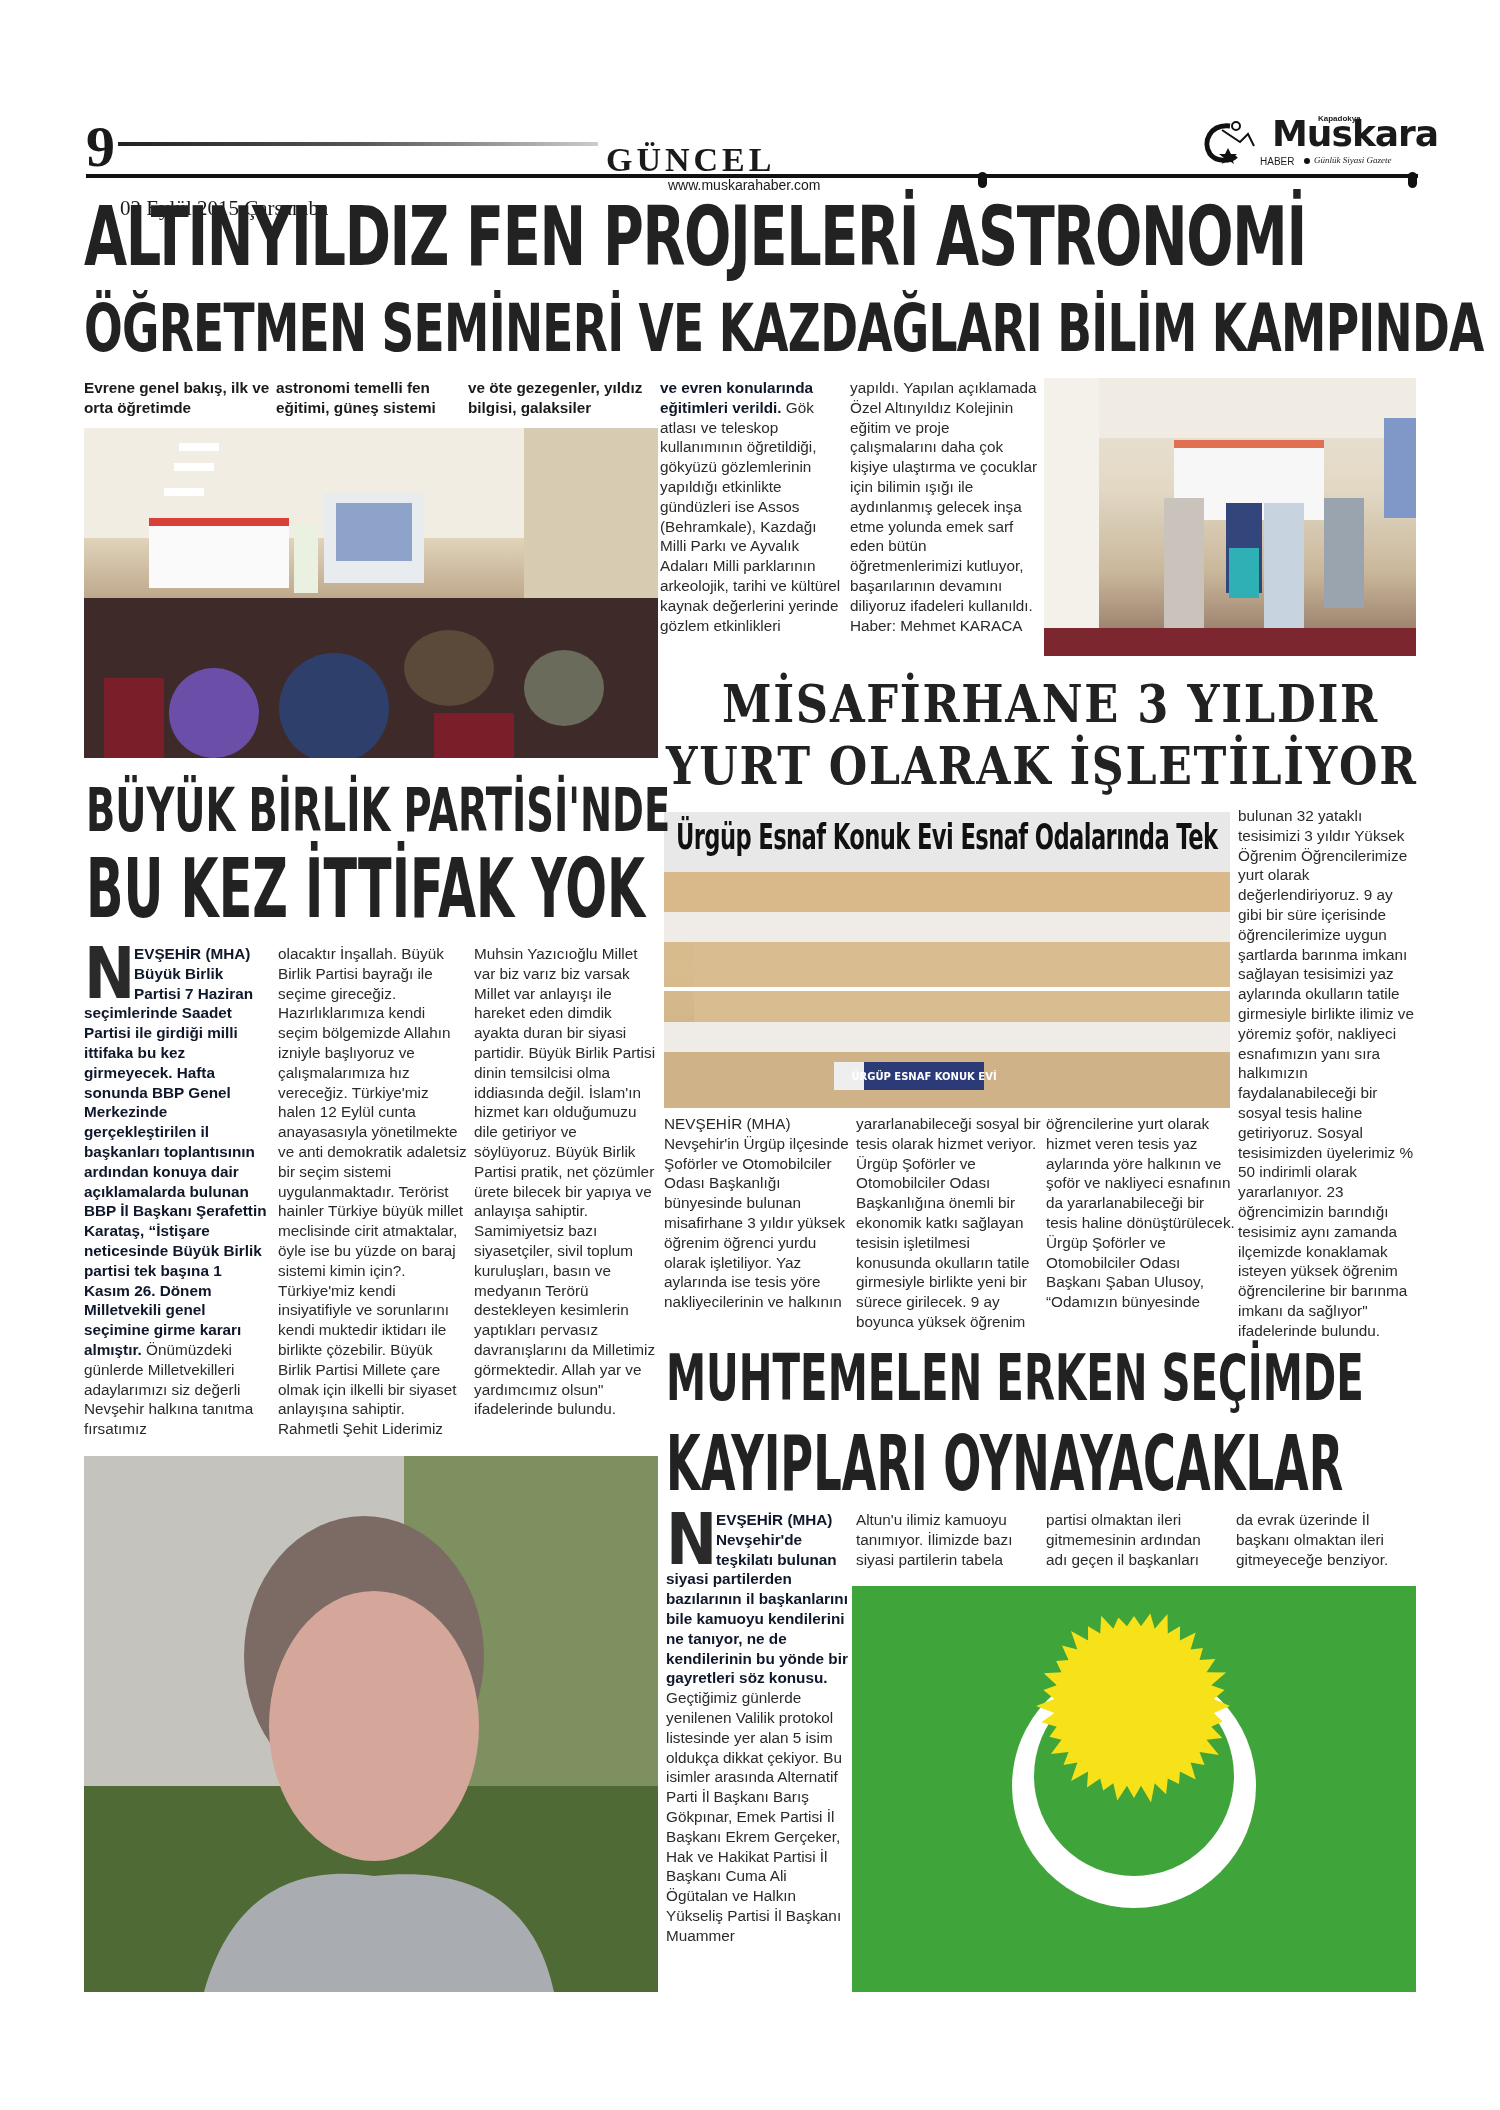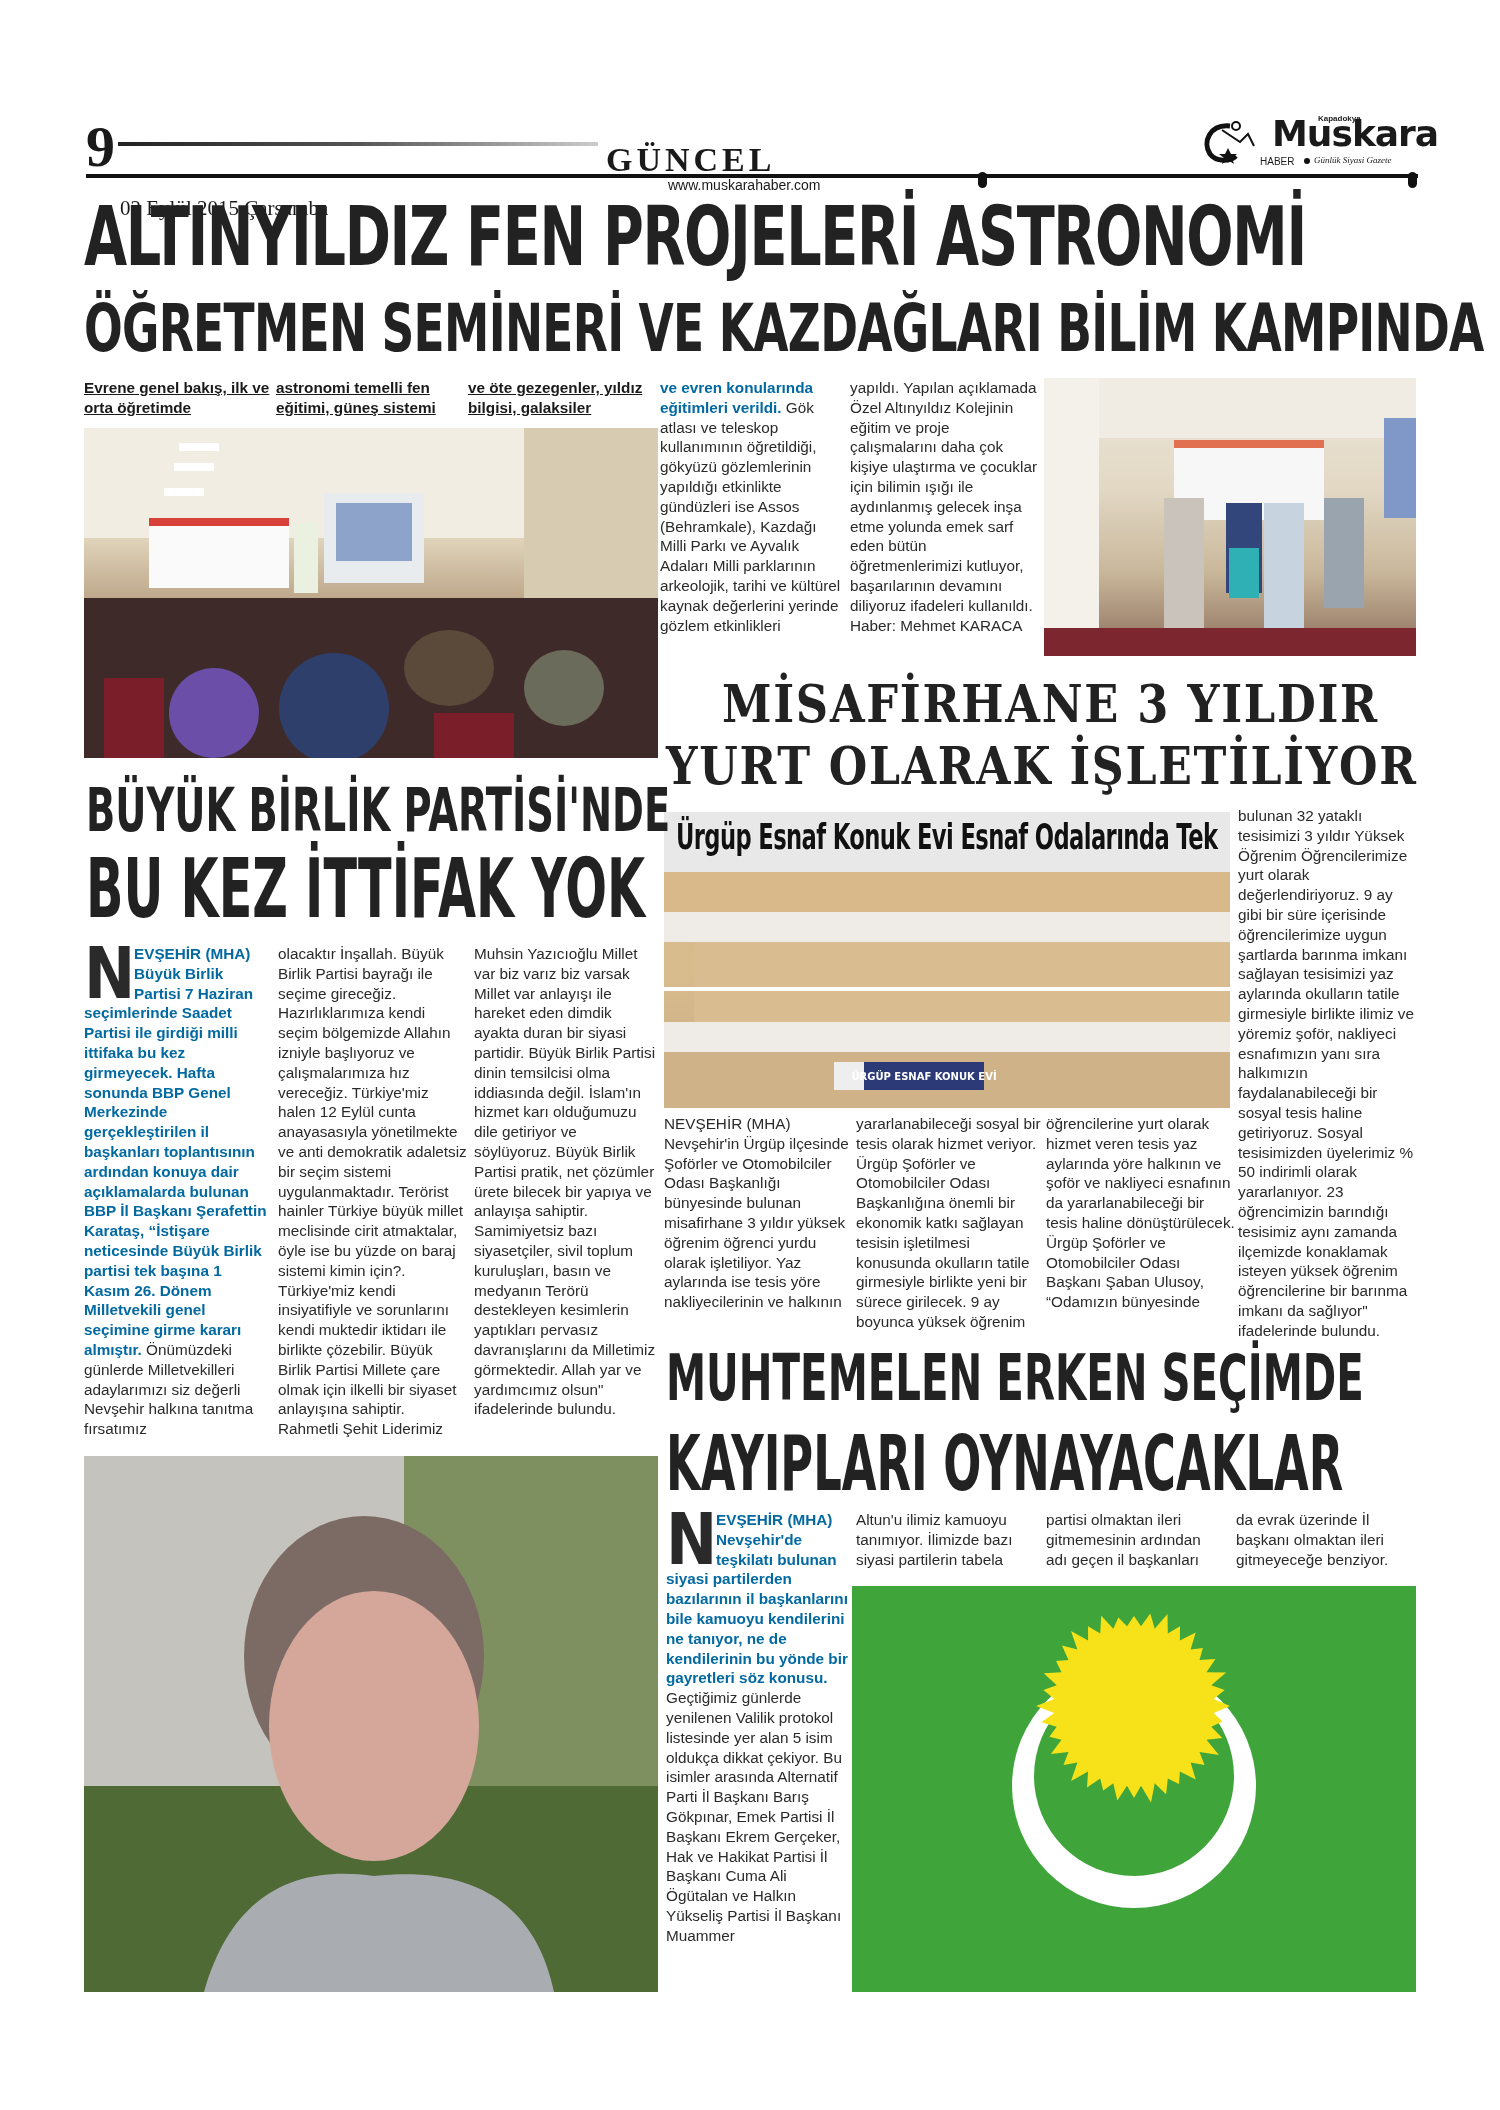--- a/index.html
+++ b/index.html
@@ -29,22 +29,22 @@
   .stencil { font-family: "DejaVu Serif", serif; font-weight: bold; color: #222; white-space: nowrap; transform-origin: left top; line-height: 1; letter-spacing: 2px; }
   .hl3 { left: 722px; top: 678px; font-size: 52px; transform: scaleX(0.86); }
   .hl4 { left: 666px; top: 740px; font-size: 52px; transform: scaleX(0.85); }
   .hl5 { left: 86px; top: 780px; font-size: 60px; transform: scaleX(0.64); }
   .hl6 { left: 86px; top: 848px; font-size: 82px; transform: scaleX(0.60); }
   .hl7 { left: 666px; top: 1346px; font-size: 64px; transform: scaleX(0.63); }
   .hl8 { left: 666px; top: 1426px; font-size: 76px; transform: scaleX(0.59); }
 
   
   .col { font-size: 15.3px; line-height: 19.8px; color: #2a2a2a; }
-  .col b { color: #0369a1; }
-  .lead { font-size: 15.3px; line-height: 19.8px; font-weight: bold; text-decoration: underline; }
+  .col b { color: #0f172a; }
+  .lead { font-size: 15.3px; line-height: 19.8px; font-weight: bold; }
   .dropcap { float: left; font-family: "DejaVu Sans", sans-serif; font-weight: bold; font-size: 72px; line-height: 58px; margin: 0 6px -2px 0; transform: scaleX(0.85); transform-origin: left top; width: 44px; }
 
   
   .photo { overflow: hidden; }
   .seminar { left: 84px; top: 428px; width: 574px; height: 330px; background: linear-gradient(180deg, #efe8d8 0%, #e6dcc4 30%, #b8a082 55%, #5a3f33 75%, #3b2a28 100%); }
   .awards { left: 1044px; top: 378px; width: 372px; height: 278px; background: linear-gradient(180deg, #ece6da 0%, #e2d8c4 40%, #c9b79a 70%, #8a6c5b 100%); }
   .building { left: 664px; top: 812px; width: 566px; height: 296px; background: linear-gradient(180deg, #e6e6e6 0%, #d8b989 20%, #d8bc8e 55%, #c8a97e 100%); }
   .portrait { left: 84px; top: 1456px; width: 574px; height: 536px; background: linear-gradient(135deg, #d0d0cc 0%, #b8b6ae 40%, #6b7a4a 75%, #4a5d35 100%); }
   .flag { left: 852px; top: 1586px; width: 564px; height: 406px; background: #3fa53b; }
   .flag-text { position: absolute; left: 0; width: 100%; top: 346px; text-align: center; color: #fff; font-weight: bold; font-size: 27px; font-family: "DejaVu Sans", sans-serif; letter-spacing: 0px; text-shadow: 1px 1px 2px rgba(0,0,0,0.25); }

